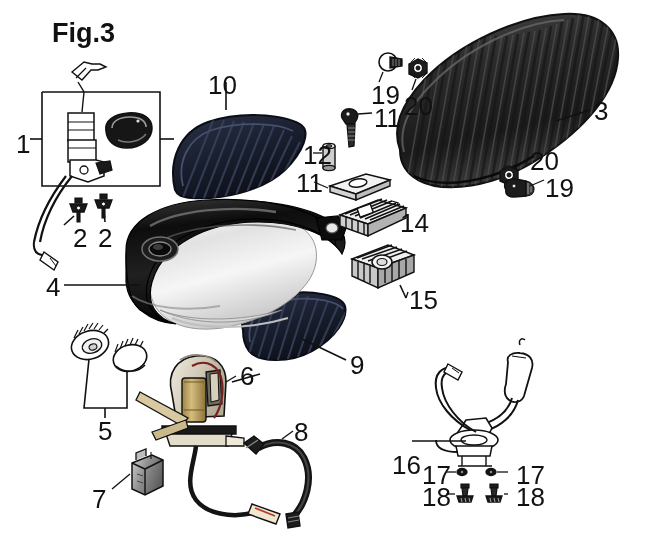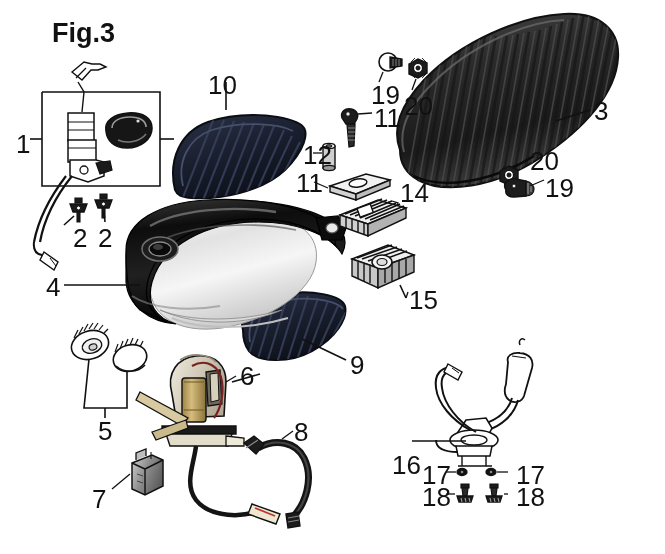--- a/index.html
+++ b/index.html
@@ -503,21 +503,21 @@
 <div class="lbl" style="left:46px;  top:274px;">4</div>
 <div class="lbl" style="left:98px;  top:418px;">5</div>
 <div class="lbl" style="left:240px; top:363px;">6</div>
 <div class="lbl" style="left:92px;  top:486px;">7</div>
 <div class="lbl" style="left:294px; top:419px;">8</div>
 <div class="lbl" style="left:350px; top:352px;">9</div>
 <div class="lbl" style="left:208px; top:72px;">10</div>
 <div class="lbl" style="left:374px; top:105px;">11</div>
 <div class="lbl" style="left:303px; top:142px;">12</div>
 <div class="lbl" style="left:296px; top:170px;">11</div>
-<div class="lbl" style="left:400px; top:180px;text-align:center;">14</div>
+<div class="lbl" style="left:400px; top:210px;text-align:center;">14</div>
 <div class="lbl" style="left:409px; top:287px;">15</div>
 <div class="lbl" style="left:392px; top:432px;margin-top:20px;">16</div>
 <div class="lbl" style="left:422px; top:462px;">17</div>
 <div class="lbl" style="left:516px; top:462px;">17</div>
 <div class="lbl" style="left:422px; top:484px;">18</div>
 <div class="lbl" style="left:516px; top:484px;">18</div>
 <div class="lbl" style="left:371px; top:82px;">19</div>
 <div class="lbl" style="left:545px; top:175px;">19</div>
 <div class="lbl" style="left:404px; top:93px;">20</div>
 <div class="lbl" style="left:530px; top:148px;">20</div>

